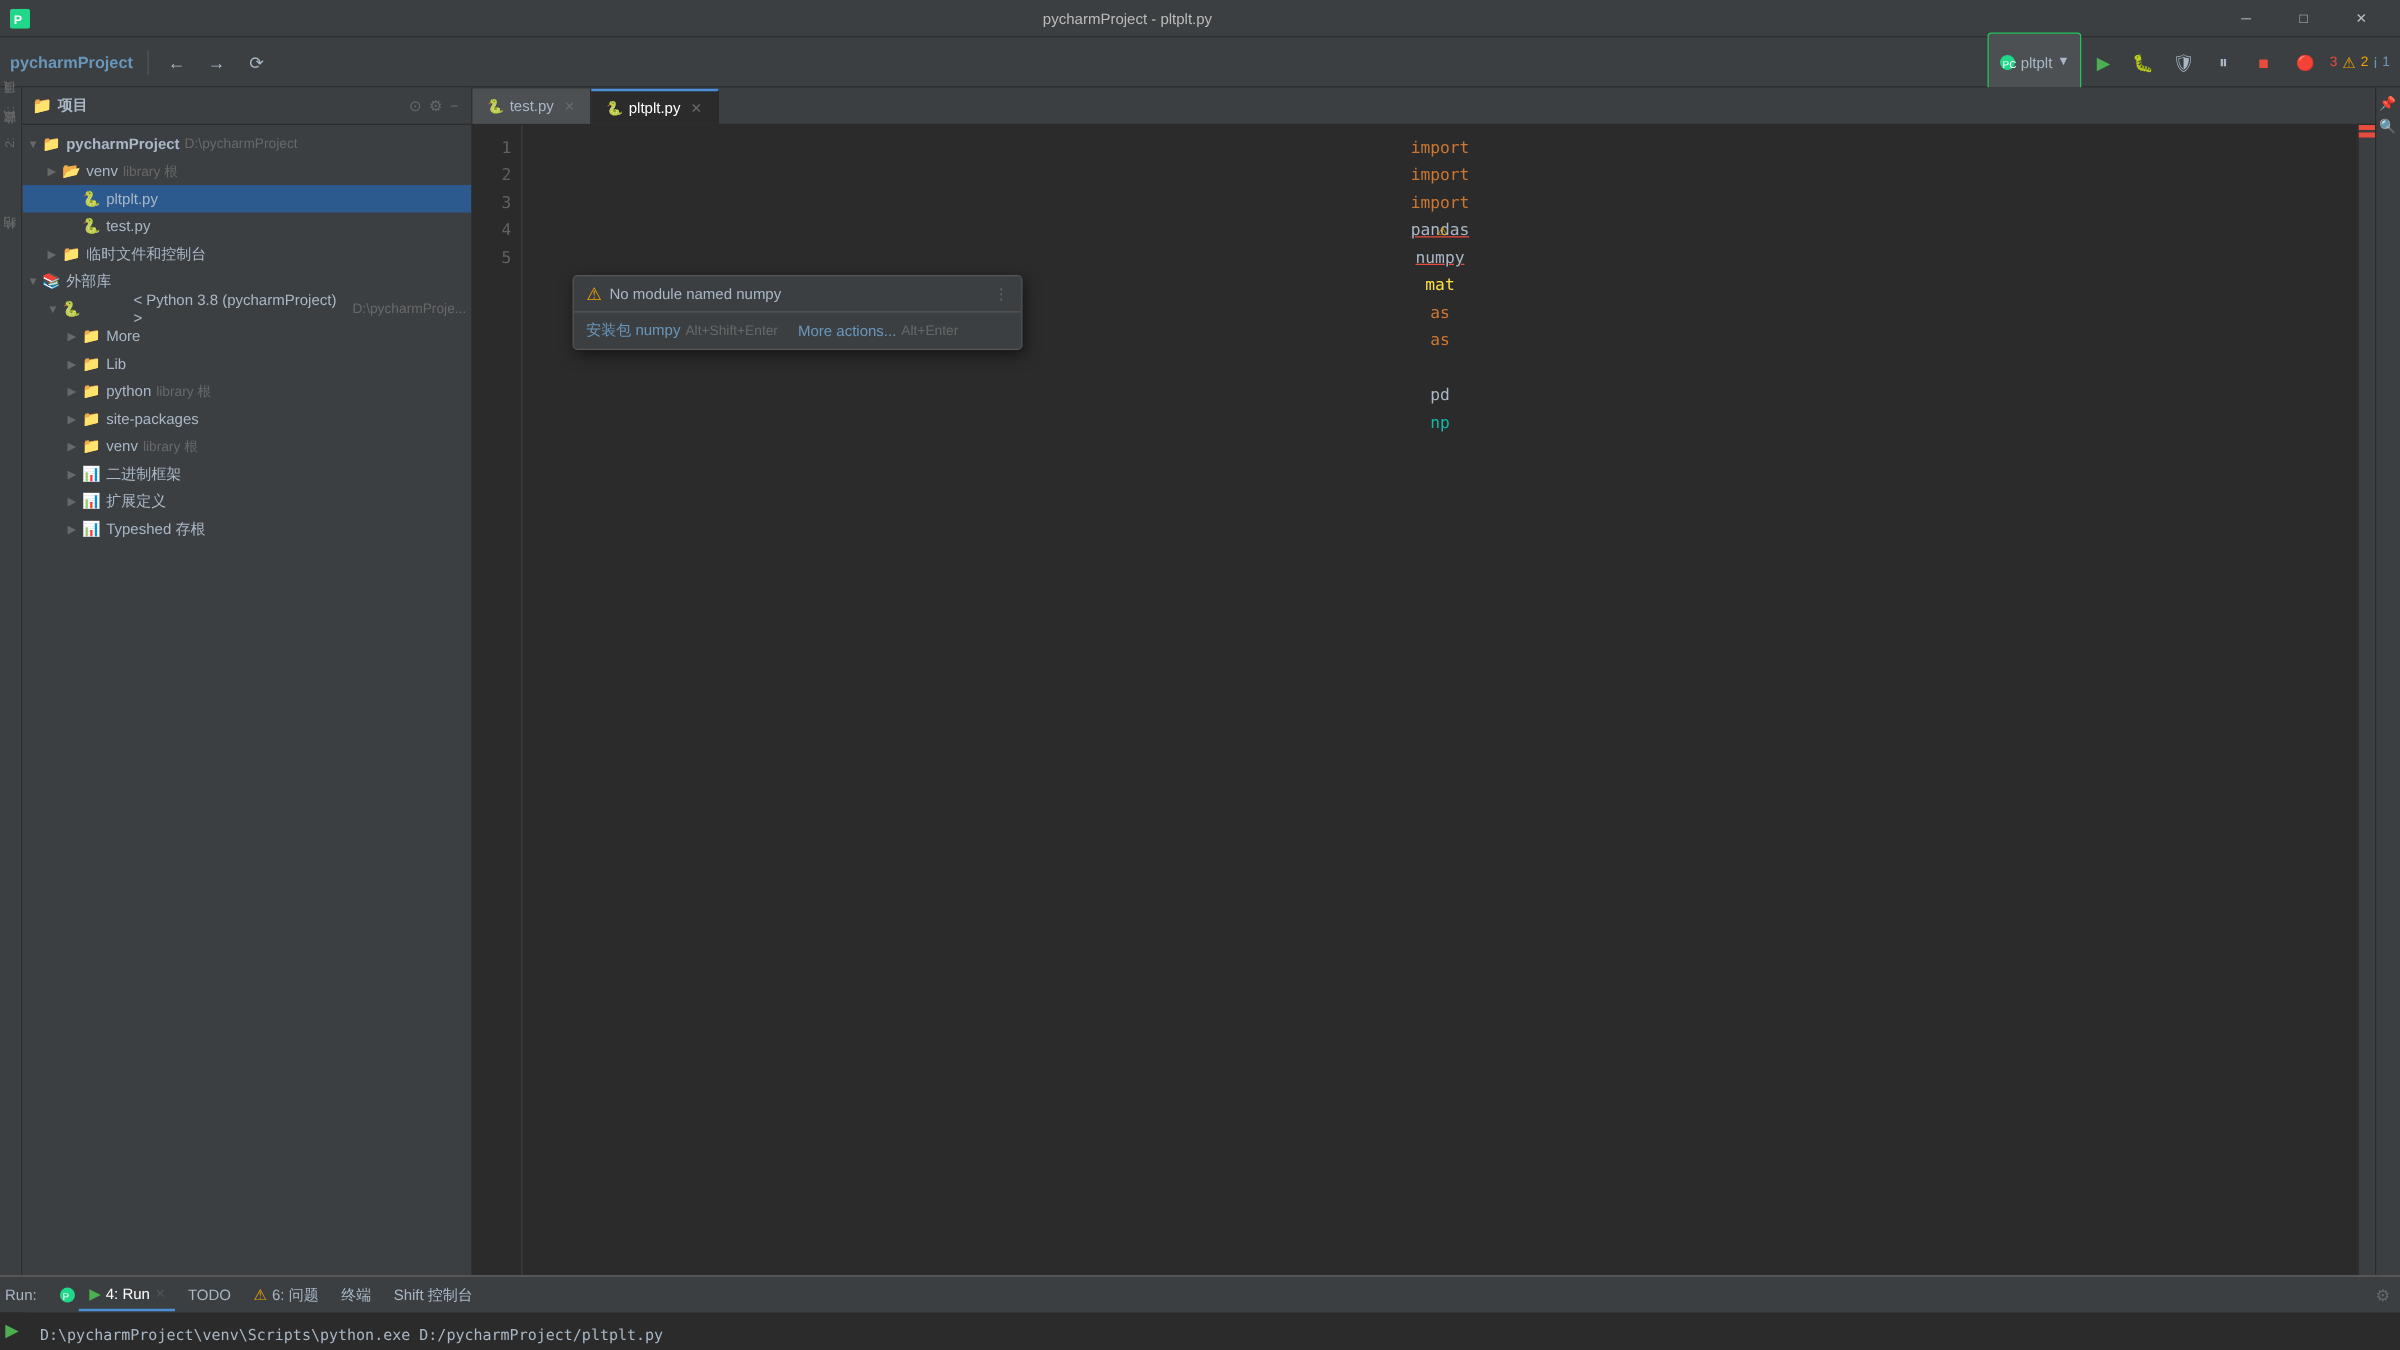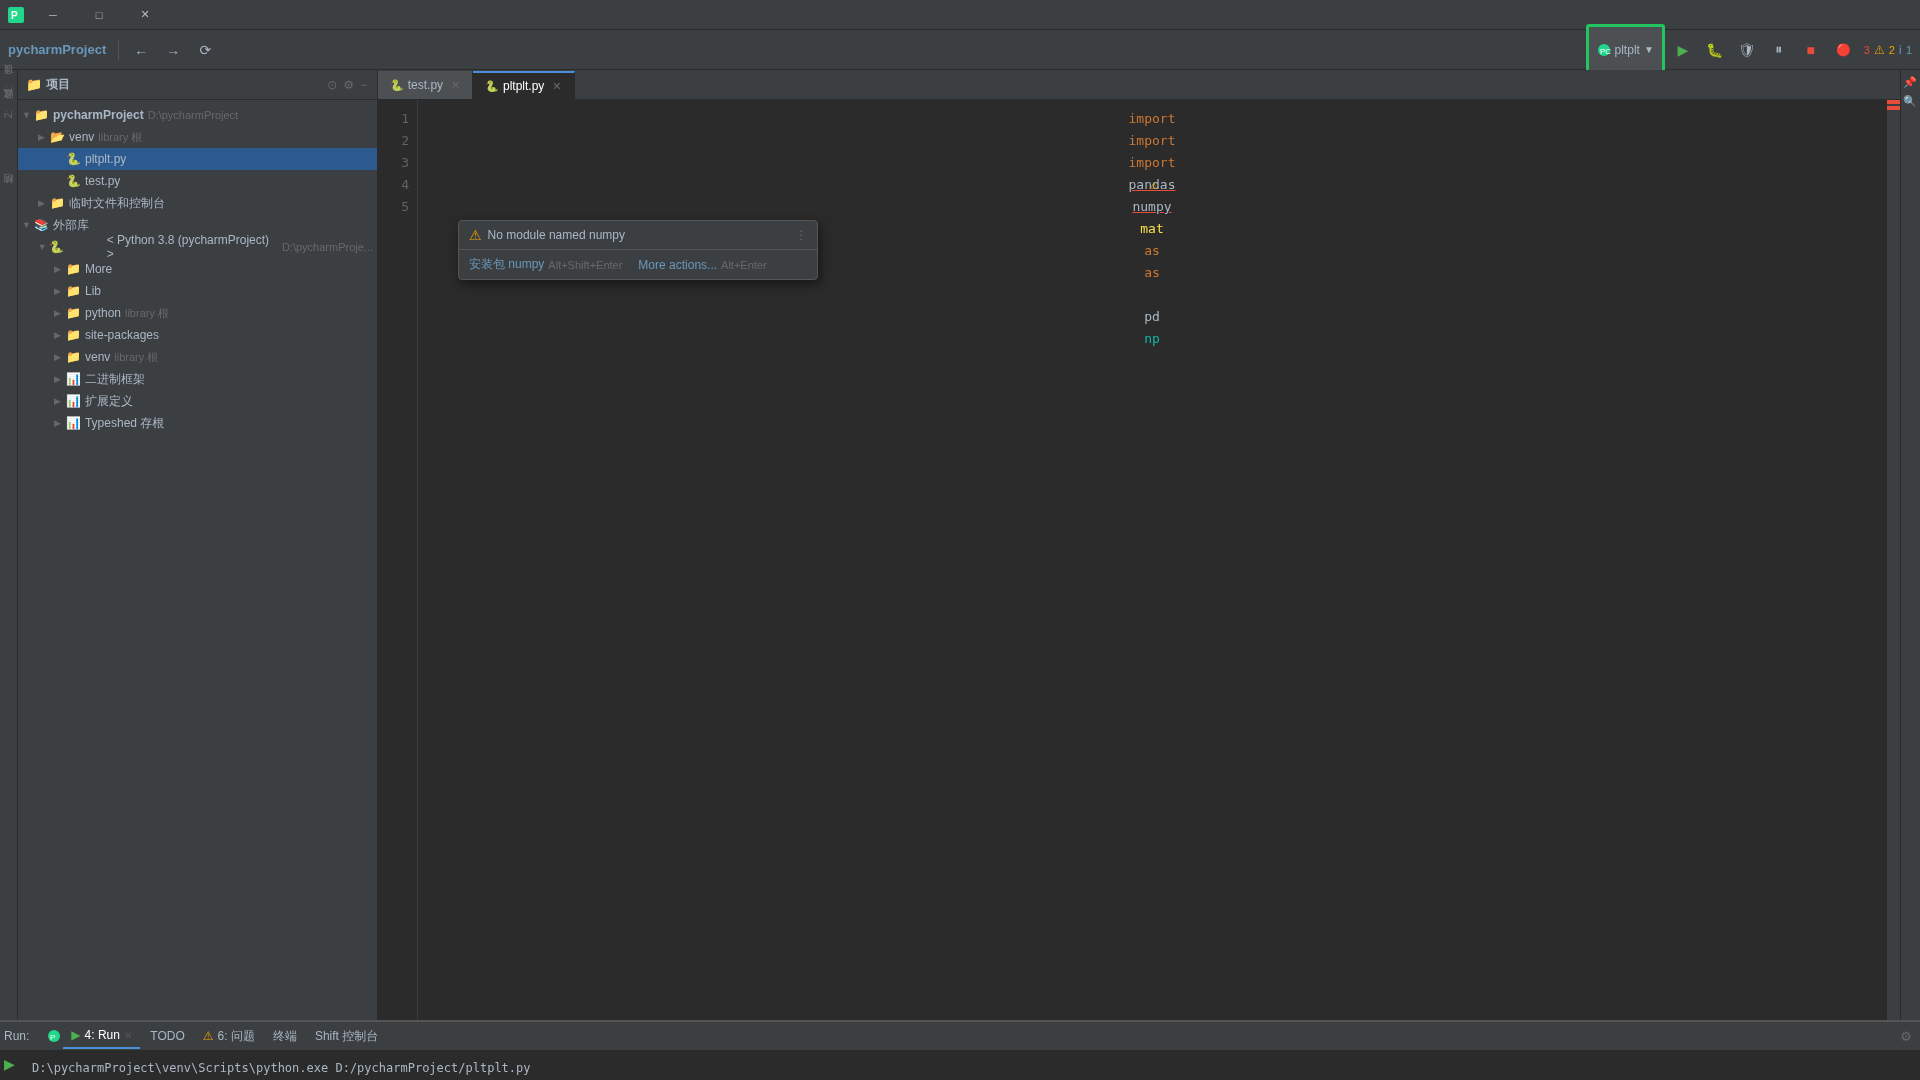--- a/index.html
+++ b/index.html
@@ -43,21 +43,21 @@
     }
     #toolbar .project-label {
       color: #6897bb;
       font-weight: bold;
       font-size: 13px;
       margin-right: 4px;
     }
     #toolbar .separator { width: 1px; height: 20px; background: #555; margin: 0 4px; }
     #toolbar .run-config {
       display: flex; align-items: center;
-      background: #4c5052; border: 3px solid #22c55e;
+      background: #4c5052; border: 1px solid #22c55e;
       border-radius: 3px; padding: 16px 8px;
       color: #a9b7c6; font-size: 12px; cursor: pointer;
       margin-left: auto;
     }
     #toolbar .run-config .arrow { margin-left: 4px; font-size: 10px; }
     #toolbar .toolbar-btn {
       width: 28px; height: 28px;
       display: flex; align-items: center; justify-content: center;
       color: #a9b7c6; cursor: pointer; border-radius: 3px;
       font-size: 14px;
@@ -290,20 +290,21 @@
 </head>
 <body>
 
 <div id="titlebar">
   <div style="width:16px;height:16px;margin-right:6px;">
     <svg width="16" height="16" viewBox="0 0 16 16">
       <rect width="16" height="16" rx="2" fill="#21d789"></rect>
       <text x="3" y="12" font-size="10" fill="white" font-weight="bold">P</text>
     </svg>
   </div>
+  <span class="title">pycharmProject - pltplt.py</span>
   <div class="window-controls">
     <div class="win-btn">─</div>
     <div class="win-btn">□</div>
     <div class="win-btn close">✕</div>
   </div>
 </div>
 
 <div id="toolbar">
   <span class="project-label">pycharmProject</span>
   <div class="separator"></div>

